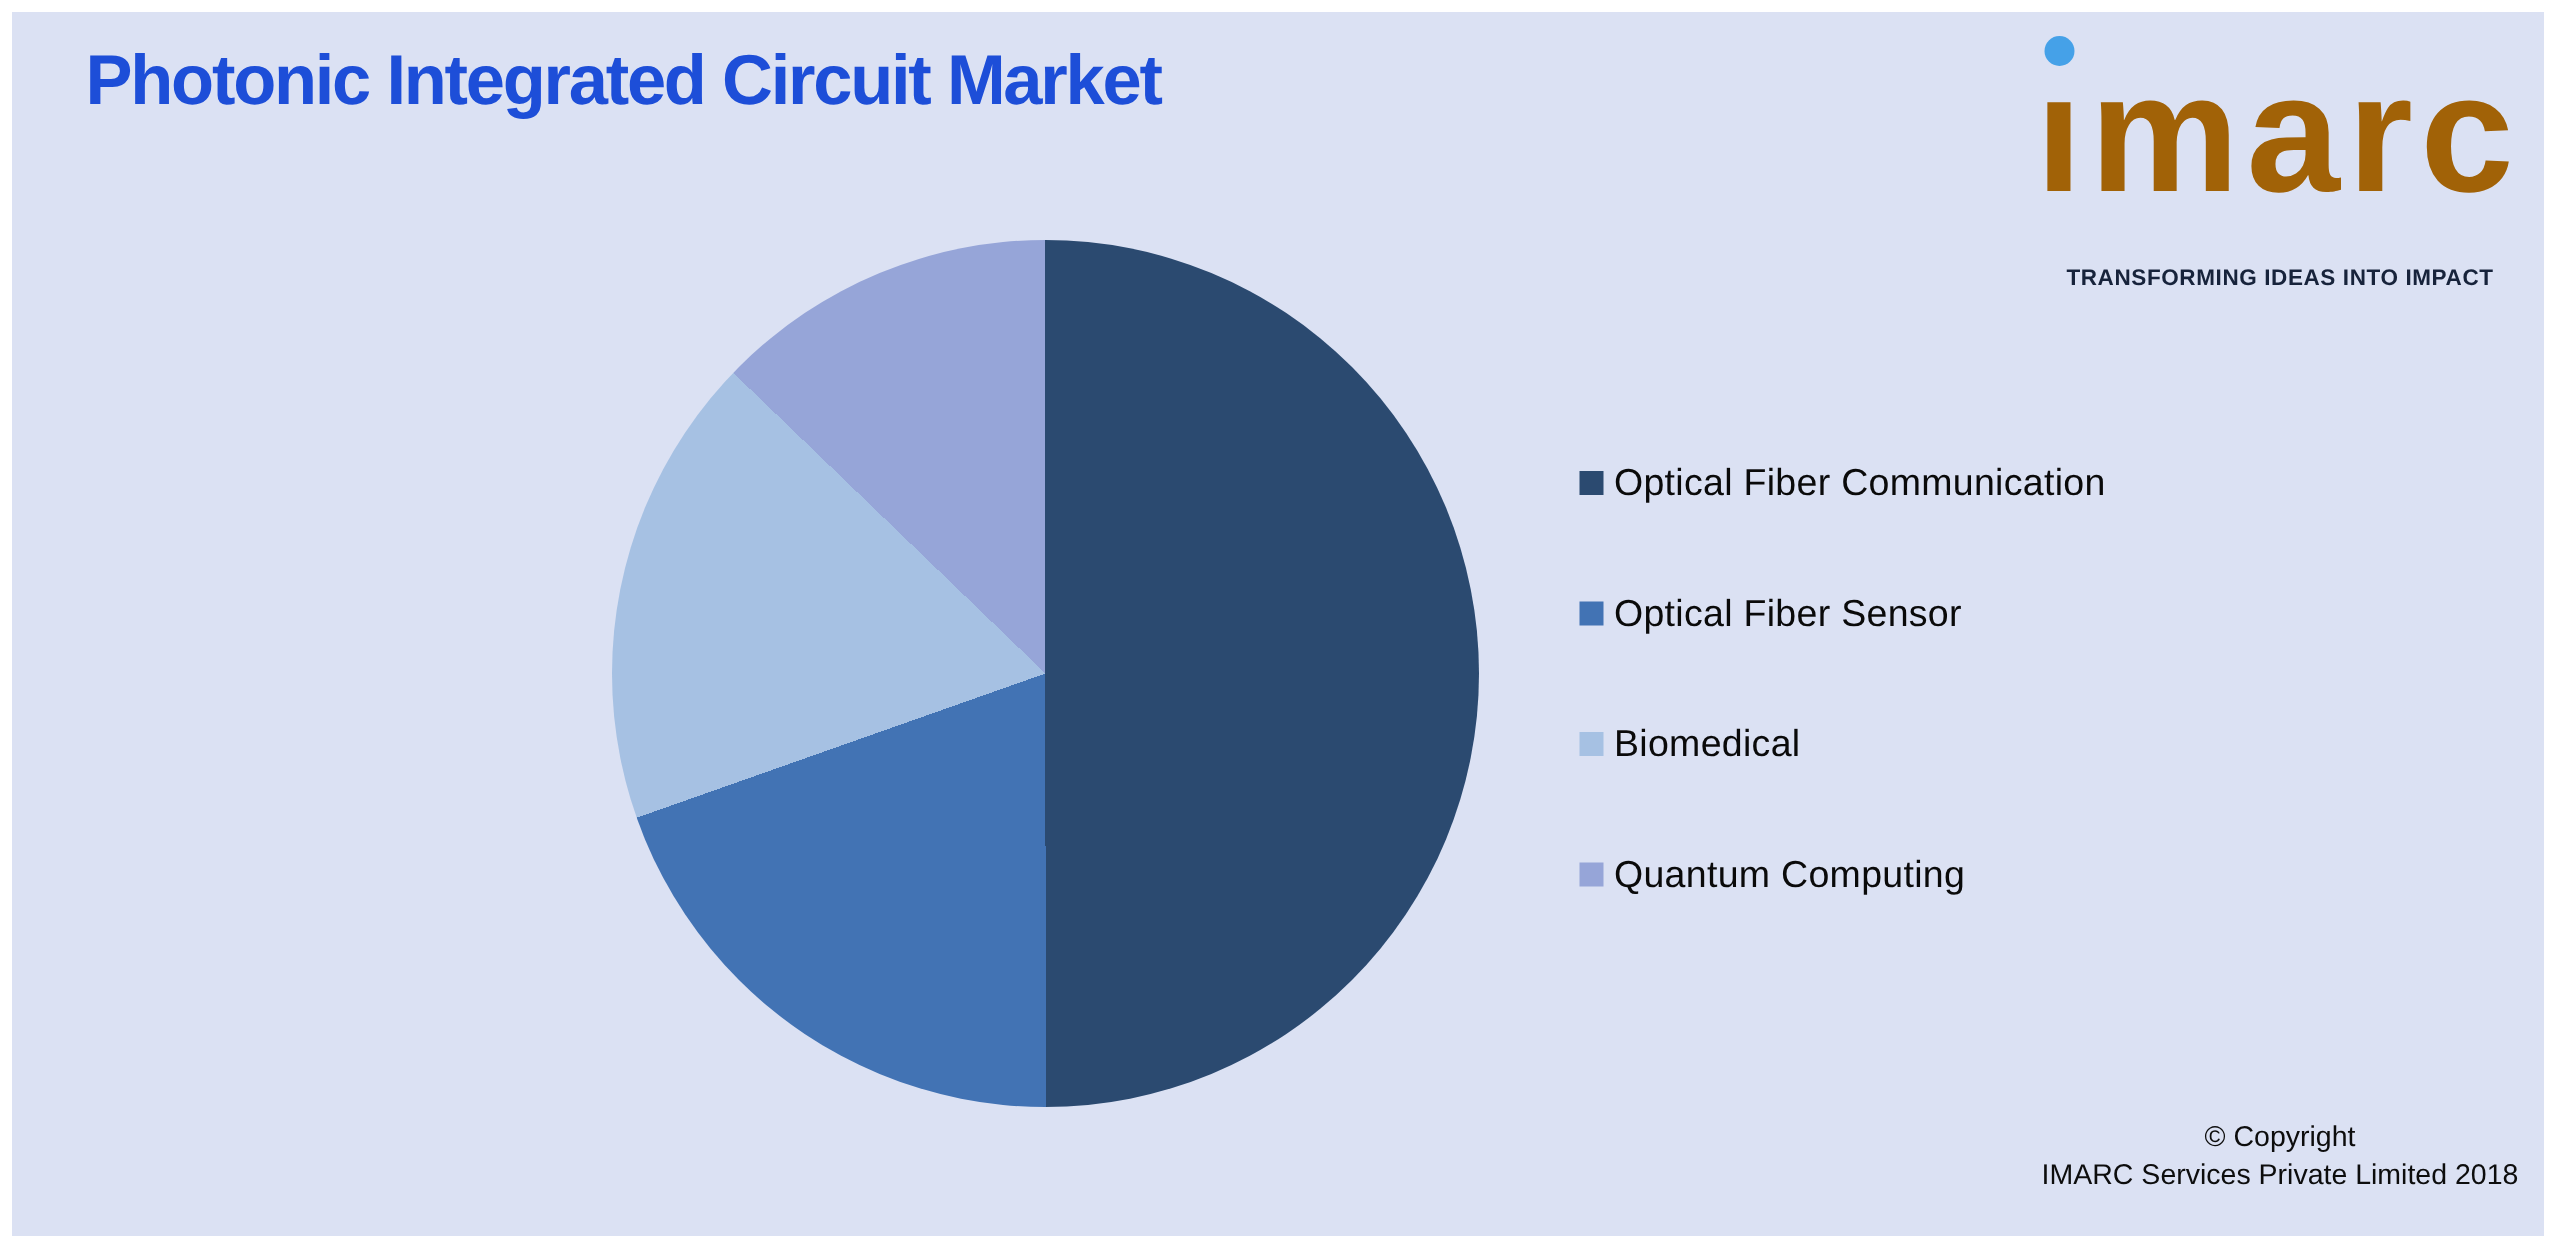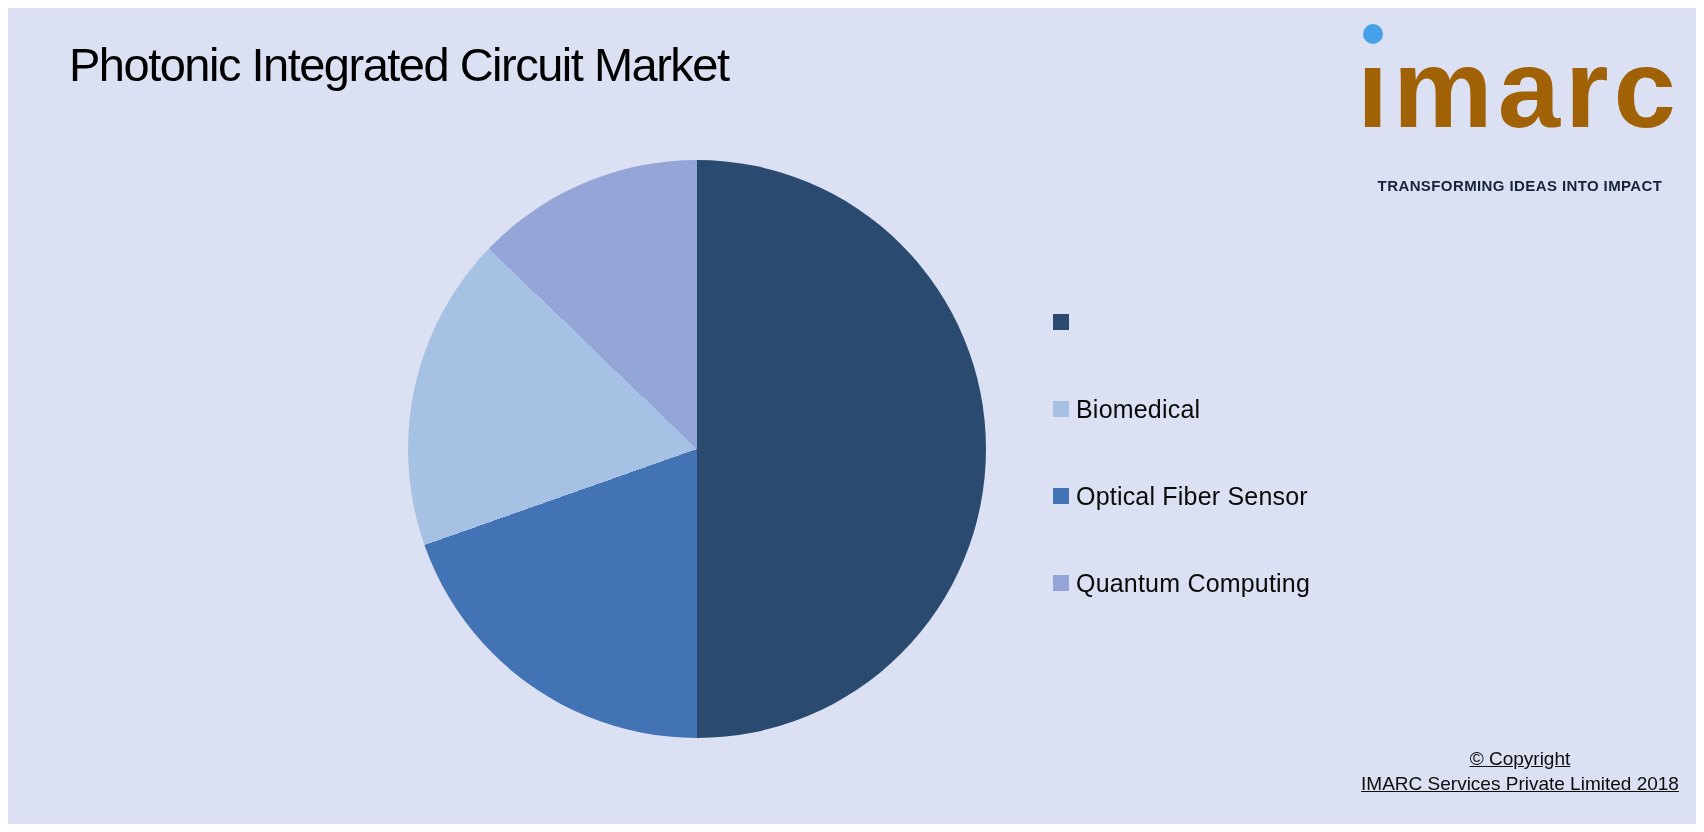--- a/index.html
+++ b/index.html
@@ -13,26 +13,26 @@
   }
   .panel {
     position: absolute;
     left: 8px; top: 8px;
     width: 1688px; height: 816px;
     background: #dbe1f3;
   }
   .title {
     position: absolute;
     left: 49px; top: 15px;
-    margin: 12px;
+    margin: 0;
     font-size: 47px;
-    font-weight: 400;
+    font-weight: 700;
     letter-spacing: -1.5px;
     line-height: 60px;
-    color: #000000;
+    color: #1d4ed8;
   }
   .subtitle {
     position: absolute;
     left: 49px; top: 76px;
     margin: 0;
     font-size: 22px;
     font-weight: 400;
     letter-spacing: -0.3px;
     line-height: 30px;
     color: #15151a;
@@ -95,49 +95,49 @@
     white-space: nowrap;
   }
   .copyright {
     position: absolute;
     left: 1342px; top: 738px;
     width: 340px;
     text-align: center;
     font-size: 19px;
     line-height: 25px;
     color: #0d0d0d;
-    text-decoration: underline;
   }
 </style>
 </head>
 <body style="background: rgb(255, 255, 255);">
 
 <div class="panel" style="background: rgb(219, 225, 243);">
 
   <h1 class="title">Photonic Integrated Circuit Market</h1>
 
   <div class="logo">
     <span class="logo-dot" style="background: rgb(69, 161, 232);"></span>
     <span class="logo-word" style="color: #a16207;">ımarc</span>
     <span class="logo-tagline" style="color: rgb(23, 35, 59); margin-top: 39px;">TRANSFORMING IDEAS INTO IMPACT</span>
   </div>
 
   <div class="pie" id="pie" style="background: conic-gradient(rgb(43, 74, 112) 0deg, rgb(43, 74, 112) 180deg, rgb(66, 115, 180) 180deg, rgb(66, 115, 180) 250.56deg, rgb(166, 193, 227) 250.56deg, rgb(166, 193, 227) 313.92deg, rgb(150, 165, 216) 313.92deg, rgb(150, 165, 216) 360deg);"></div>
 
   <div class="legend" id="legend">
       <div class="legend-row">
         <span class="legend-swatch" style="background: rgb(43, 74, 112);"></span>
+        <span class="legend-label">Optical Fiber Communication</span>
+      </div>
+      <div class="legend-row">
+        <span class="legend-swatch" style="background: rgb(66, 115, 180);"></span>
+        <span class="legend-label">Optical Fiber Sensor</span>
       </div>
       <div class="legend-row">
         <span class="legend-swatch" style="background: rgb(166, 193, 227);"></span>
         <span class="legend-label">Biomedical</span>
-      </div>
-      <div class="legend-row">
-        <span class="legend-swatch" style="background: rgb(66, 115, 180);"></span>
-        <span class="legend-label">Optical Fiber Sensor</span>
       </div>
       <div class="legend-row">
         <span class="legend-swatch" style="background: rgb(150, 165, 216);"></span>
         <span class="legend-label">Quantum Computing</span>
       </div>
     </div>
 
   <div class="copyright">
     <div>© Copyright</div>
     <div>IMARC Services Private Limited 2018</div>

